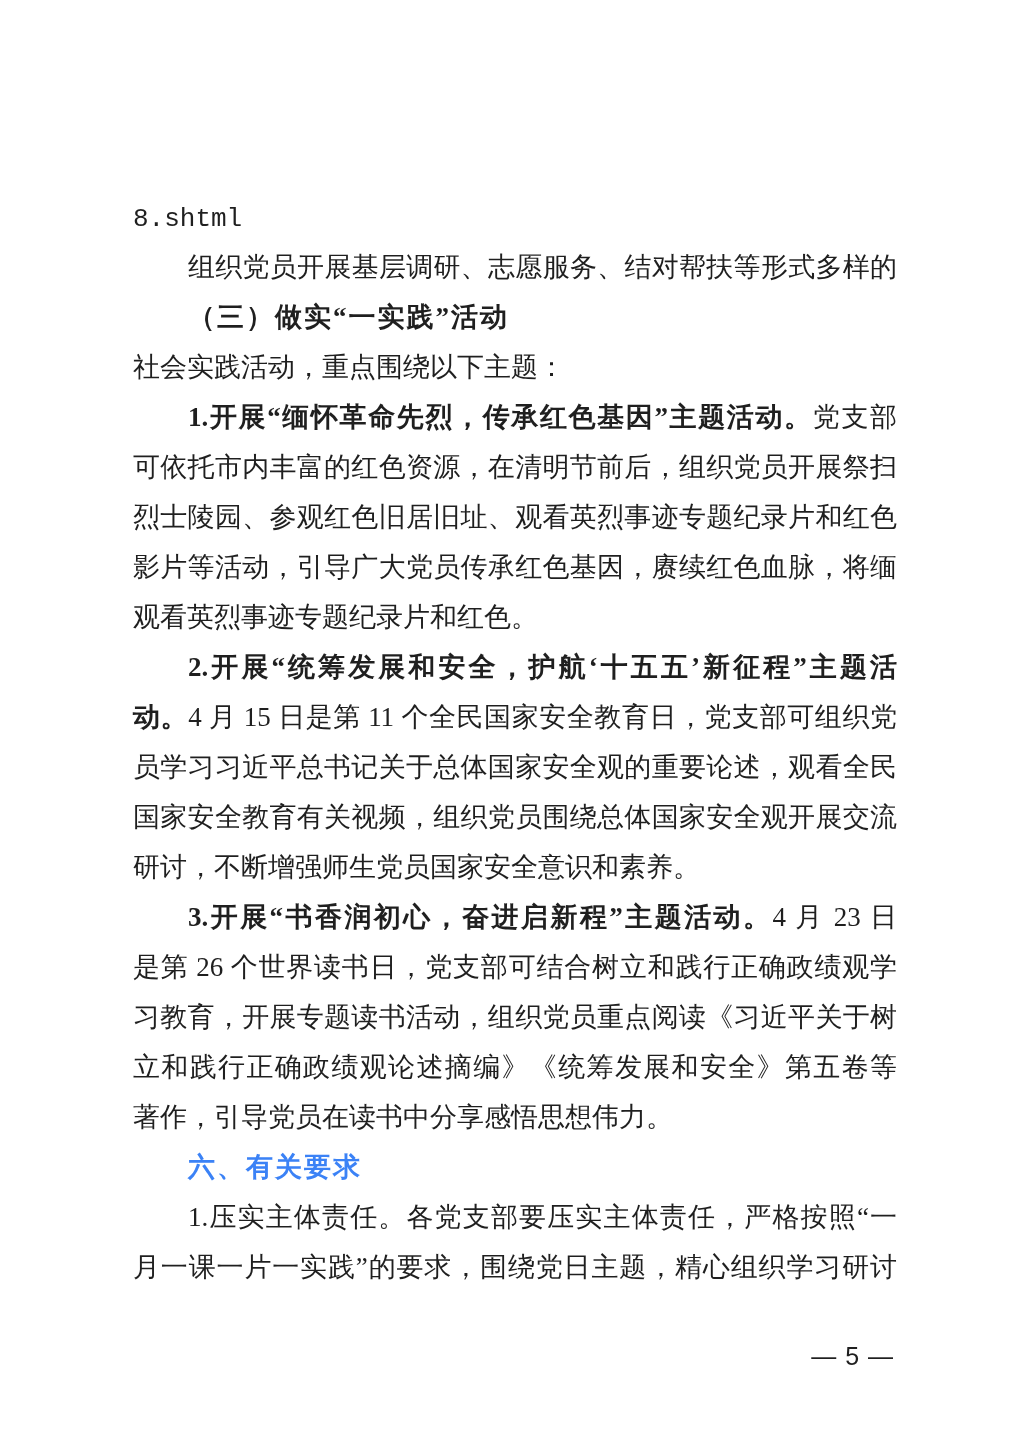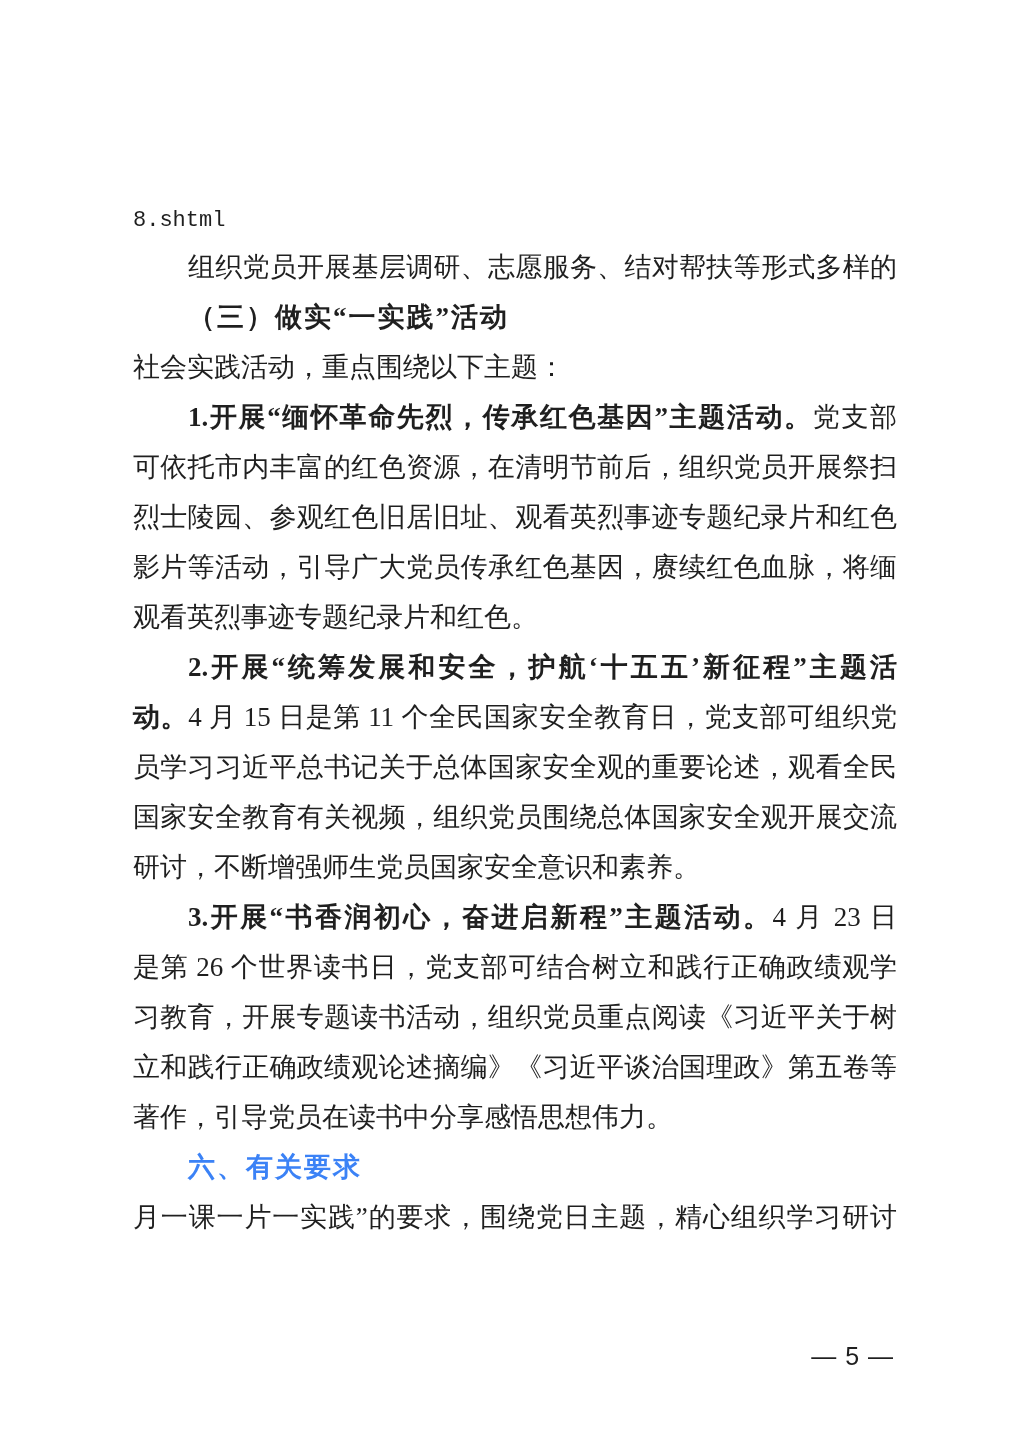--- a/index.html
+++ b/index.html
@@ -35,21 +35,21 @@
   .run.kaiti      { font-weight: 400; }
   .run.kaiti-bold { font-weight: 600; letter-spacing: 2px; }
   .run.hei {
     font-family: "Liberation Sans", "DejaVu Sans", sans-serif;
     font-weight: 600;
     color: #3b82f6;
     letter-spacing: 2px;
   }
   .run.mono {
     font-family: "Liberation Mono", "DejaVu Sans Mono", monospace;
-    font-size: 22px;
+    font-size: 26px;
     font-weight: 400;
   }
   .pagenum {
     position: absolute;
     top: 1340px;
     right: 130px;
     height: 32px;
     line-height: 32px;
     font-size: 25px;
     color: #1f1f1f;
@@ -72,19 +72,20 @@
       <div class="line justify"><span class="run normal">影片等活动，引导广大党员传承红色基因，赓续红色血脉，将缅</span></div>
       <div class="line left"><span class="run normal">观看英烈事迹专题纪录片和红色。</span></div>
       <div class="line justify indent"><span class="run bold">2.开展“统筹发展和安全，护航‘十五五’新征程”主题活</span></div>
       <div class="line justify"><span class="run bold">动。</span><span class="run normal">4 月 15 日是第 11 个全民国家安全教育日，党支部可组织党</span></div>
       <div class="line justify"><span class="run normal">员学习习近平总书记关于总体国家安全观的重要论述，观看全民</span></div>
       <div class="line justify"><span class="run normal">国家安全教育有关视频，组织党员围绕总体国家安全观开展交流</span></div>
       <div class="line left"><span class="run normal">研讨，不断增强师生党员国家安全意识和素养。</span></div>
       <div class="line justify indent"><span class="run bold">3.开展“书香润初心，奋进启新程”主题活动。</span><span class="run normal">4 月 23 日</span></div>
       <div class="line justify"><span class="run normal">是第 26 个世界读书日，党支部可结合树立和践行正确政绩观学</span></div>
       <div class="line justify"><span class="run normal">习教育，开展专题读书活动，组织党员重点阅读《习近平关于树</span></div>
-      <div class="line justify"><span class="run normal">立和践行正确政绩观论述摘编》《习近平谈治国理政》第五卷等</span></div>
+      <div class="line justify"><span class="run normal">立和践行正确政绩观论述摘编》《统筹发展和安全》第五卷等</span></div>
       <div class="line left"><span class="run normal">著作，引导党员在读书中分享感悟思想伟力。</span></div>
       <div class="line left indent"><span class="run hei">六、有关要求</span></div>
+      <div class="line justify indent"><span class="run kaiti">1.压实主体责任。</span><span class="run normal">各党支部要压实主体责任，严格按照“一</span></div>
       <div class="line justify"><span class="run normal">月一课一片一实践”的要求，围绕党日主题，精心组织学习研讨</span></div>
     </div>
   <div class="pagenum">— 5 —</div>
 </div>
 
 </body></html>

